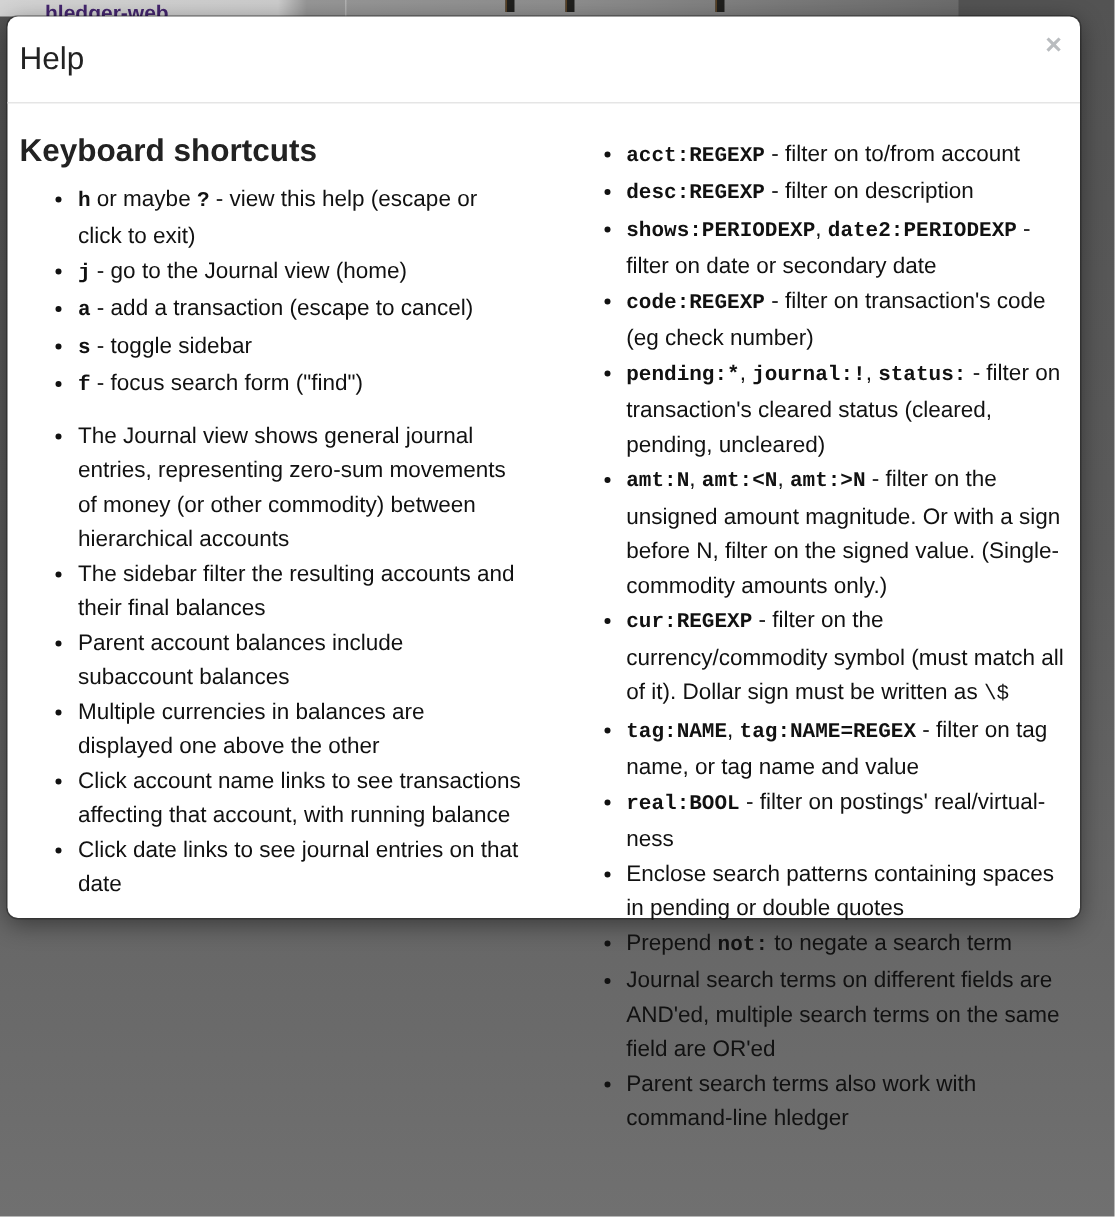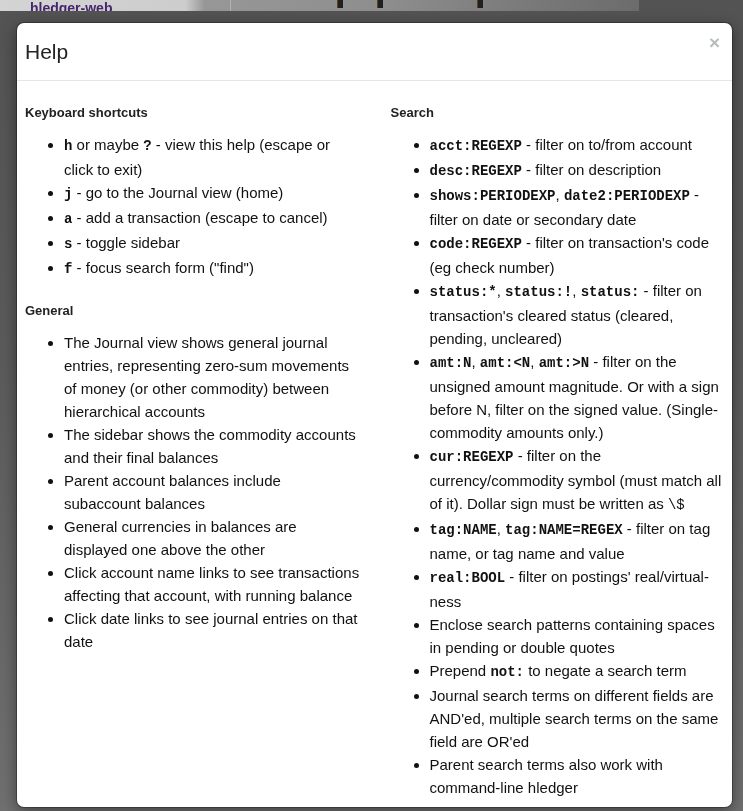--- a/index.html
+++ b/index.html
@@ -32,26 +32,25 @@
     position: absolute; top: 0; width: 5px; height: 8px;
     background: #20201e; border-left: 1px solid #5a4326;
   }
   .glyph-mark.m1 { left: 337px; }
   .glyph-mark.m2 { left: 377px; }
   .glyph-mark.m3 { left: 477px; }
 
   
   .backdrop { position: absolute; inset: 0; }
   .modal {
-    position: absolute; left: 17px; top: 11px; width: 715px; height: 784px;
+    position: absolute; left: 5px; top: 11px; width: 715px; height: 601px;
     background: #ffffff; border-radius: 7px;
     box-shadow: 0 0 0 1px rgba(0,0,0,0.28), 0 4px 16px rgba(0,0,0,0.45);
     box-sizing: border-box;
     color: #333;
-    margin-top: 12px;
   }
   .modal-header {
     position: relative;
     padding: 15px 10px 14px 8px;
     border-bottom: 1px solid #e5e5e5;
   }
   .modal-title {
     margin: 0; font-size: 21px; font-weight: 500; color: #222;
     line-height: 28px;
   }
@@ -64,21 +63,21 @@
   .modal-body {
     display: flex; flex-direction: row;
     padding: 12px 8px 10px 8px;
     box-sizing: border-box;
   }
   .col { width: 50%; box-sizing: border-box; }
   .col-left  { padding-right: 14px; }
   .col-right { padding-left: 16px; padding-right: 2px; }
 
   .sec-h {
-    font-size: 13px; font-weight: bold; color: #222;
+    font-size: 21px; font-weight: bold; color: #222;
     margin: 0 0 0 0; padding-top: 10px; line-height: 20px;
   }
   ul.bullets {
     margin: 10px 0 10px 0;
     padding-left: 39px;
     font-size: 15px; line-height: 23px; color: #111;
   }
   ul.bullets li { margin: 0; }
   code.kbd, code.mono {
     font-family: "Liberation Mono", "DejaVu Sans Mono", monospace;
@@ -108,38 +107,36 @@
   <div class="modal-body">
     <div class="col col-left">
         <div class="sec-h">Keyboard shortcuts</div>
         <ul class="bullets">
           <li><code class="kbd">h</code> or maybe <code class="kbd">?</code> - view this help (escape or click to exit)</li>
           <li><code class="kbd">j</code> - go to the Journal view (home)</li>
           <li><code class="kbd">a</code> - add a transaction (escape to cancel)</li>
           <li><code class="kbd">s</code> - toggle sidebar</li>
           <li><code class="kbd">f</code> - focus search form ("find")</li>
         </ul>
-        <div class="sec-h">General</div>
         <ul class="bullets">
           <li>The Journal view shows general journal entries, representing zero-sum movements of money (or other commodity) between hierarchical accounts</li>
-          <li>The sidebar shows the commodity accounts and their final balances</li>
+          <li>The sidebar filter the resulting accounts and their final balances</li>
           <li>Parent account balances include subaccount balances</li>
-          <li>General currencies in balances are displayed one above the other</li>
+          <li>Multiple currencies in balances are displayed one above the other</li>
           <li>Click account name links to see transactions affecting that account, with running balance</li>
           <li>Click date links to see journal entries on that date</li>
         </ul>
       </div>
     <div class="col col-right">
-        <div class="sec-h">Search</div>
         <ul class="bullets">
           <li><code class="kbd">acct:REGEXP</code> - filter on to/from account</li>
           <li><code class="kbd">desc:REGEXP</code> - filter on description</li>
           <li><code class="kbd">shows:PERIODEXP</code>, <code class="kbd">date2:PERIODEXP</code> - filter on date or secondary date</li>
           <li><code class="kbd">code:REGEXP</code> - filter on transaction's code (eg check number)</li>
-          <li><code class="kbd">status:*</code>, <code class="kbd">status:!</code>, <code class="kbd">status:</code> - filter on transaction's cleared status (cleared, pending, uncleared)</li>
+          <li><code class="kbd">pending:*</code>, <code class="kbd">journal:!</code>, <code class="kbd">status:</code> - filter on transaction's cleared status (cleared, pending, uncleared)</li>
           <li><code class="kbd">amt:N</code>, <code class="kbd">amt:&lt;N</code>, <code class="kbd">amt:&gt;N</code> - filter on the unsigned amount magnitude. Or with a sign before N, filter on the signed value. (Single-commodity amounts only.)</li>
           <li><code class="kbd">cur:REGEXP</code> - filter on the currency/commodity symbol (must match all of it). Dollar sign must be written as <code class="mono">\$</code></li>
           <li><code class="kbd">tag:NAME</code>, <code class="kbd">tag:NAME=REGEX</code> - filter on tag name, or tag name and value</li>
           <li><code class="kbd">real:BOOL</code> - filter on postings' real/virtual-ness</li>
           <li>Enclose search patterns containing spaces in pending or double quotes</li>
           <li>Prepend <code class="kbd">not:</code> to negate a search term</li>
           <li>Journal search terms on different fields are AND'ed, multiple search terms on the same field are OR'ed</li>
           <li>Parent search terms also work with command-line hledger</li>
         </ul>
       </div>

